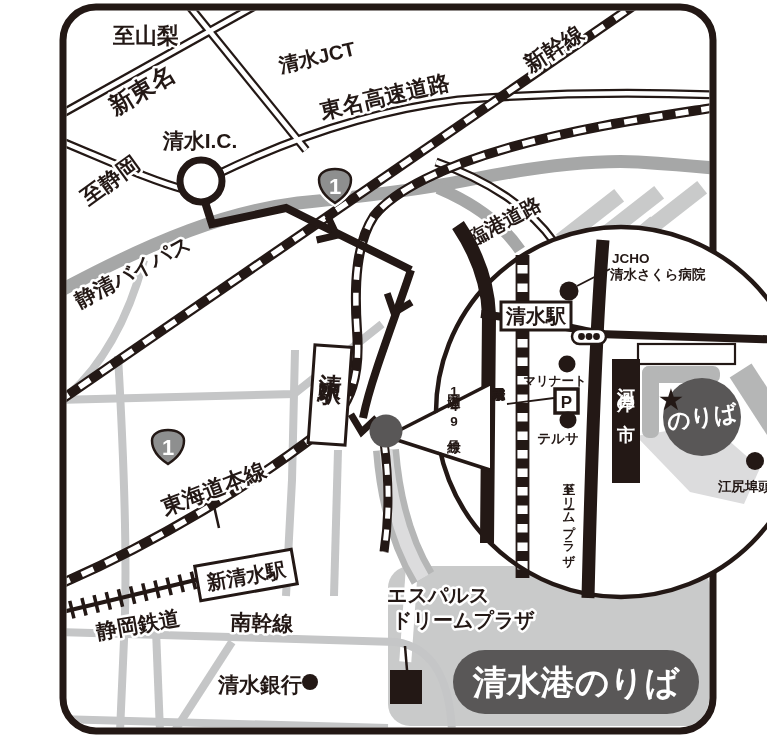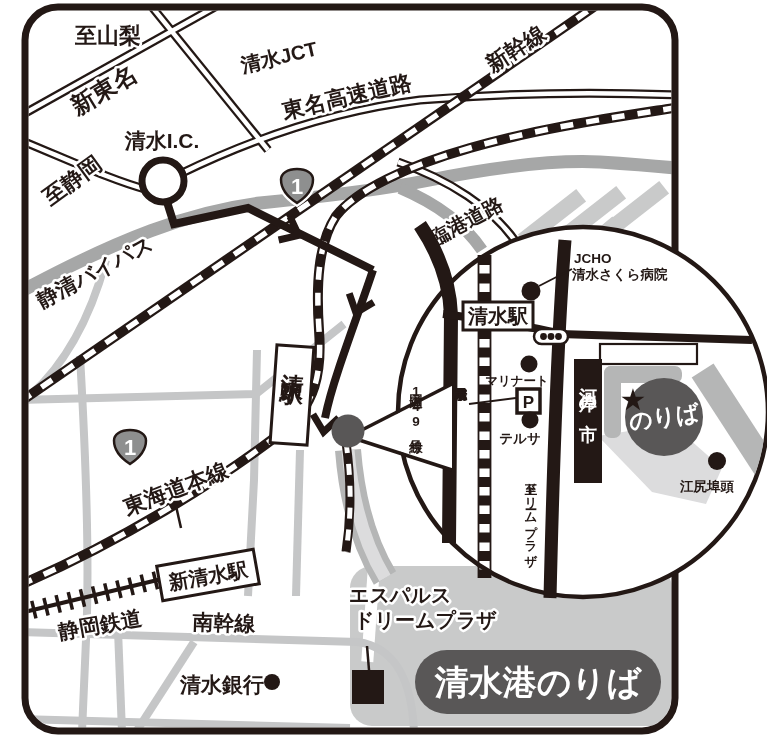--- a/index.html
+++ b/index.html
@@ -1,16 +1,16 @@
 <!DOCTYPE html>
 <html><head>
 <meta charset="utf-8">
 <style>
   html,body{margin:0;padding:0;background:#fff;}
-  .stage{width:691px;height:747px;position:relative;font-family:"Liberation Sans","DejaVu Sans",sans-serif;}
+  .stage{width:691px;height:747px;position:relative;font-family:"Liberation Sans","DejaVu Sans",sans-serif;margin-left:38px;}
   svg text{font-family:"Liberation Sans","DejaVu Sans",sans-serif;font-weight:bold;fill:#231815;}
   .halo{paint-order:stroke;stroke:#ffffff;stroke-width:5px;stroke-linejoin:round;}
   .vert{writing-mode:vertical-rl;text-orientation:upright;}
   .wtxt{fill:#ffffff;}
 </style>
 </head>
 <body>
 
 <div class="stage">
 <svg width="767" height="747" viewBox="0 0 767 747">

